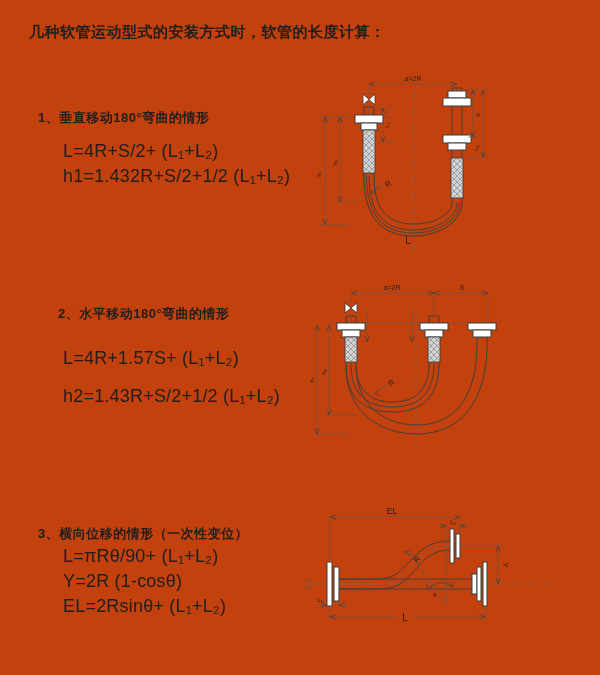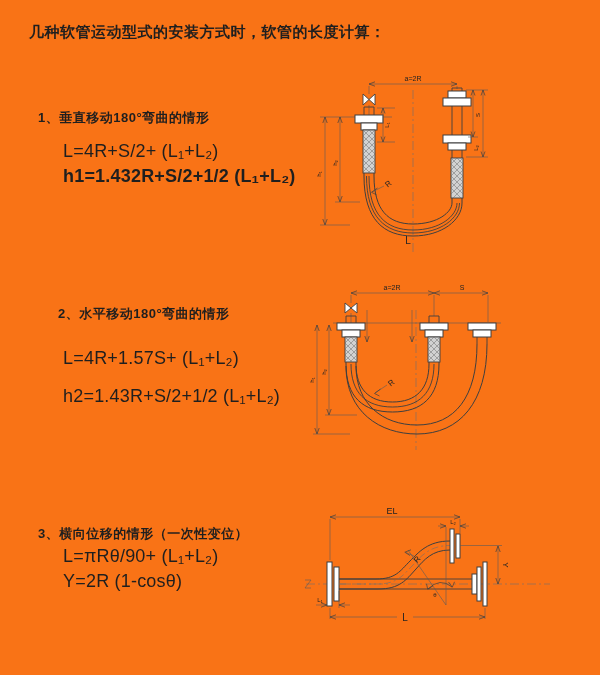--- a/index.html
+++ b/index.html
@@ -1,16 +1,16 @@
 <!DOCTYPE html>
 <html><head>
 <meta charset="utf-8">
 <style>
   html,body{margin:0;padding:0;background:#ffffff;}
-  .page{position:relative;width:600px;height:675px;background:#f97316;overflow:hidden;
+  .page{position:relative;width:600px;height:675px;background:#c2410c;overflow:hidden;
         font-family:"Liberation Sans","DejaVu Sans",sans-serif;color:#1f1f1f;text-align:center;}
   .abs{position:absolute;white-space:nowrap;}
   .title{font-size:15px;font-weight:600;letter-spacing:.5px;}
   .heading{font-size:13px;font-weight:600;letter-spacing:.5px;}
   .formula{font-size:18px;font-weight:400;letter-spacing:.2px;}
   svg{position:absolute;overflow:visible;}
   .ln{stroke:#3f3f3f;stroke-width:1;fill:none;}
   .ln2{stroke:#3f3f3f;stroke-width:.9;fill:none;}
   .tn{stroke:#5a5a5a;stroke-width:.6;fill:none;}
   .ar{stroke:#3f3f3f;stroke-width:.7;fill:none;}
@@ -25,29 +25,30 @@
 </style>
 </head>
 <body>
 
 <div class="page">
 
   <div class="abs title" style="left:29px;top:23px;">几种软管运动型式的安装方式时，软管的长度计算：</div>
 
   <div class="abs heading" style="left:38px;top:109px;">1、垂直移动180°弯曲的情形</div>
   <div class="abs formula" style="left:63px;top:141px;">L=4R+S/2+ (L₁+L₂)</div>
-  <div class="abs formula" style="left:63px;top:166px;font-weight:bold;">h1=1.432R+S/2+1/2 (L₁+L₂)</div>
+  <div class="abs formula" style="left:63px;top:166px;">h1=1.432R+S/2+1/2 (L₁+L₂)</div>
 
   <div class="abs heading" style="left:38px;top:305px;margin-left:20px;">2、水平移动180°弯曲的情形</div>
   <div class="abs formula" style="left:63px;top:336px;margin-top:12px;">L=4R+1.57S+ (L₁+L₂)</div>
   <div class="abs formula" style="left:63px;top:386px;">h2=1.43R+S/2+1/2 (L₁+L₂)</div>
 
   <div class="abs heading" style="left:38px;top:525px;">3、横向位移的情形（一次性变位）</div>
   <div class="abs formula" style="left:63px;top:546px;">L=πRθ/90+ (L₁+L₂)</div>
   <div class="abs formula" style="left:63px;top:571px;">Y=2R (1-cosθ)</div>
+  <div class="abs formula" style="left:63px;top:596px;">EL=2Rsinθ+ (L₁+L₂)</div>
 
   <svg style="left:300px;top:70px;" width="240" height="190" viewBox="0 0 240 190">
 
     <line class="cl" x1="113" y1="20" x2="113" y2="182"></line>
 
     <line class="tn" x1="69" y1="14" x2="157" y2="14"></line>
     <path class="ar" d="M75,11.8 L69,14 L75,16.2"></path>
     <path class="ar" d="M151,11.8 L157,14 L151,16.2"></path>
     <text class="d" x="113" y="11" text-anchor="middle">a=2R</text>
     <line class="tn" x1="157" y1="16" x2="157" y2="19"></line>

